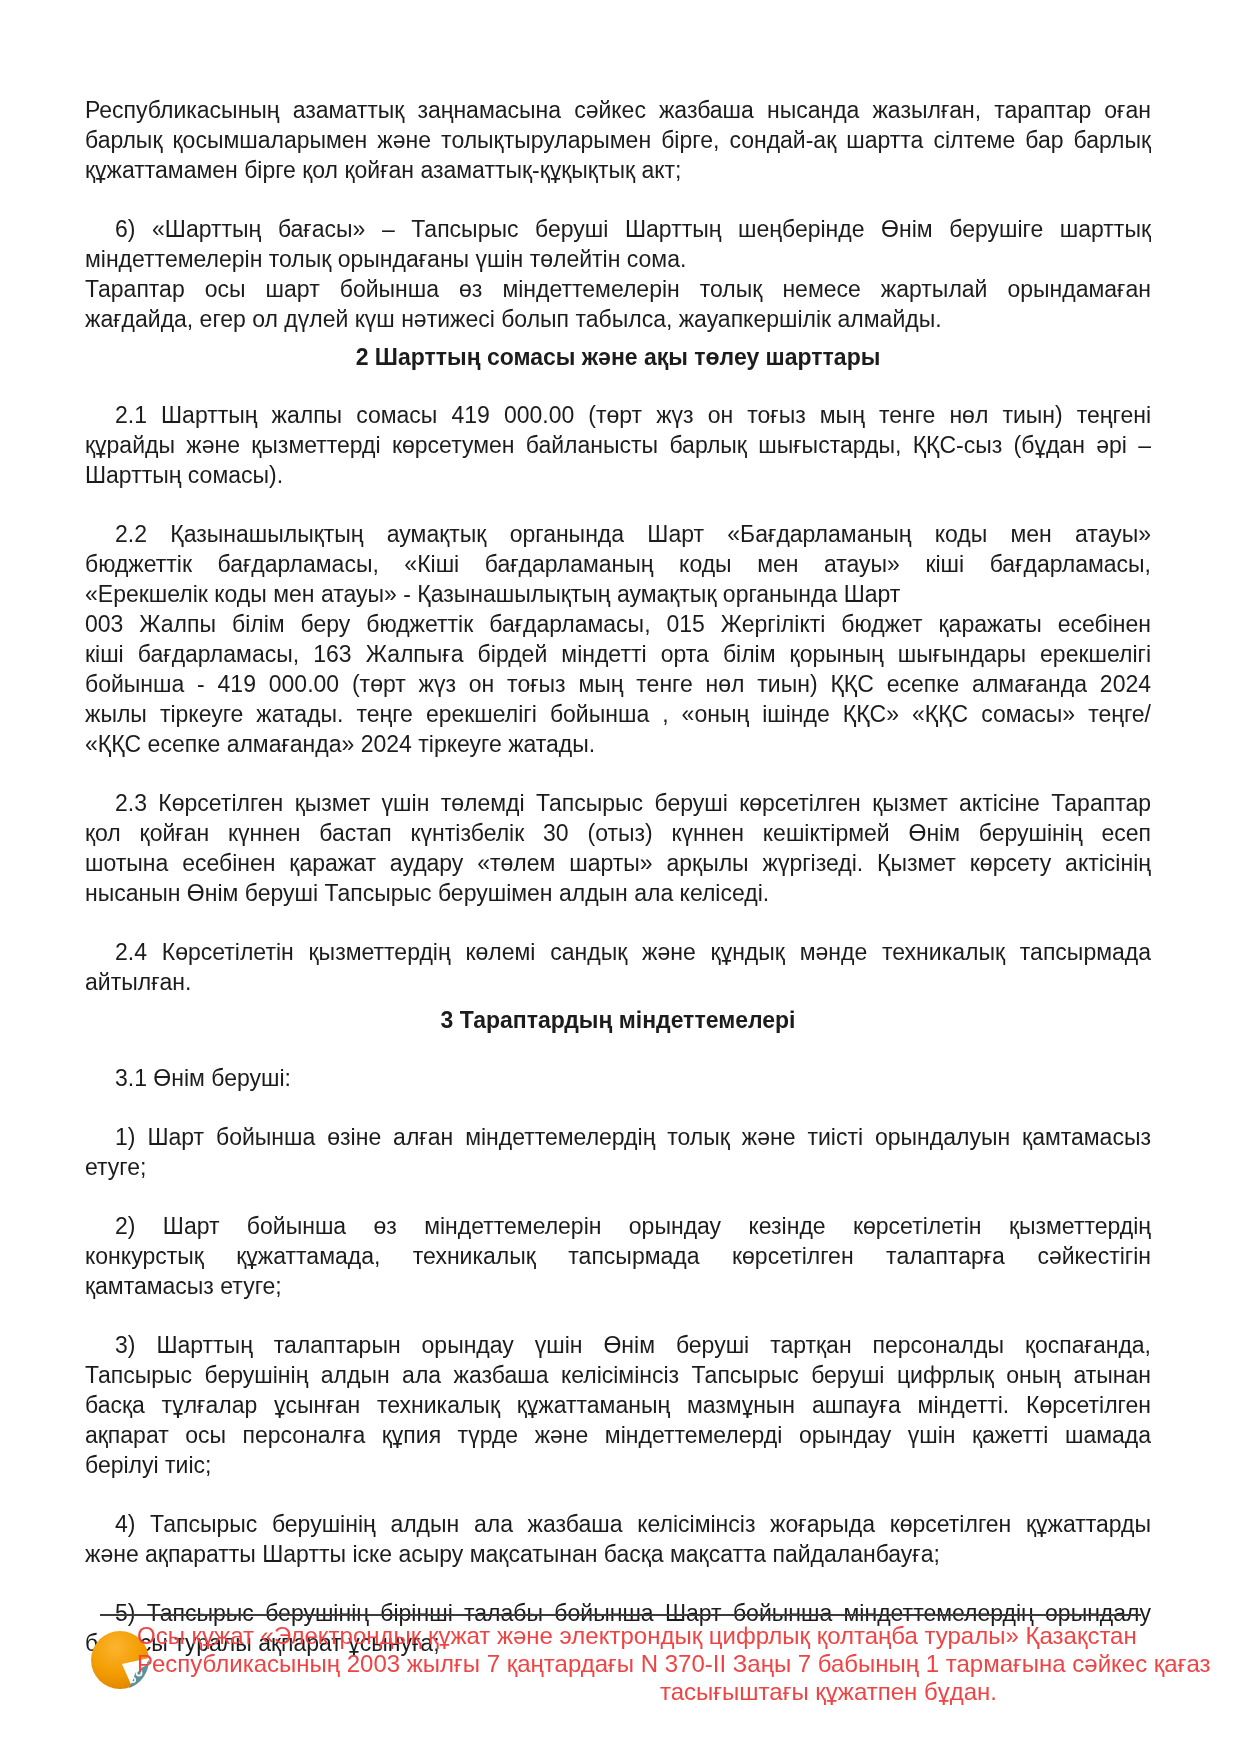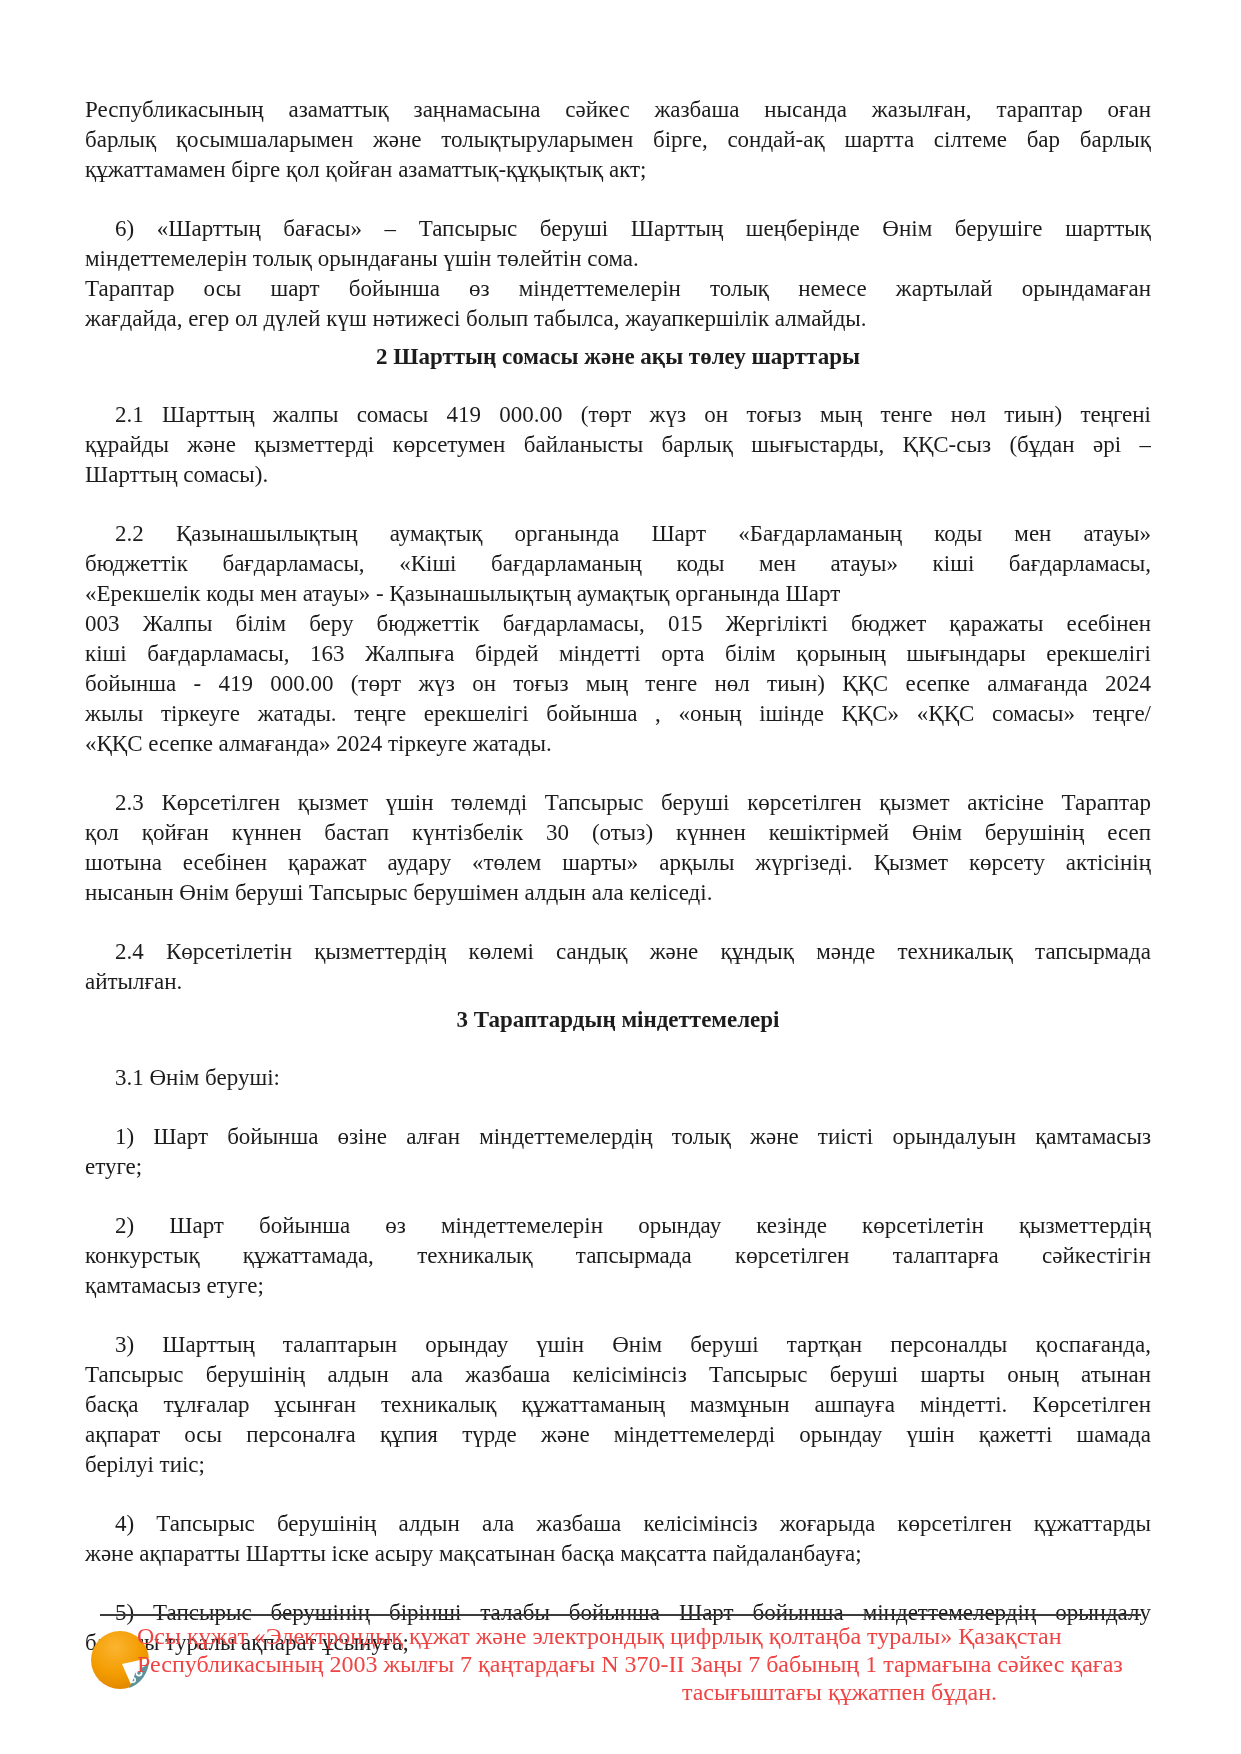--- a/index.html
+++ b/index.html
@@ -1,21 +1,21 @@
 <!DOCTYPE html>
 <html><head>
 <meta charset="utf-8">
 <style>
   html, body { margin: 0; padding: 0; background: #e8e8e8; }
   .page {
     position: relative;
     width: 1241px;
     height: 1754px;
     background: #ffffff;
-    font-family: Liberation Serif, serif;
+    font-family: Liberation Sans, sans-serif;
     color: #1c1c1c;
     overflow: hidden;
     margin: 0 auto;
   }
   .content {
     position: absolute;
     left: 85px;
     top: 95px;
     width: 1066px;
     font-size: 23px;
@@ -119,21 +119,21 @@
         <div class="line just ind">1) Шарт бойынша өзіне алған міндеттемелердің толық және тиісті орындалуын қамтамасыз</div>
         <div class="line">етуге;</div>
       </div>
       <div class="block para gap">
         <div class="line just ind">2) Шарт бойынша өз міндеттемелерін орындау кезінде көрсетілетін қызметтердің</div>
         <div class="line just">конкурстық құжаттамада, техникалық тапсырмада көрсетілген талаптарға сәйкестігін</div>
         <div class="line">қамтамасыз етуге;</div>
       </div>
       <div class="block para gap">
         <div class="line just ind">3) Шарттың талаптарын орындау үшін Өнім беруші тартқан персоналды қоспағанда,</div>
-        <div class="line just">Тапсырыс берушінің алдын ала жазбаша келісімінсіз Тапсырыс беруші шарты оның атынан</div>
+        <div class="line just">Тапсырыс берушінің алдын ала жазбаша келісімінсіз Тапсырыс беруші цифрлық оның атынан</div>
         <div class="line just">басқа тұлғалар ұсынған техникалық құжаттаманың мазмұнын ашпауға міндетті. Көрсетілген</div>
         <div class="line just">ақпарат осы персоналға құпия түрде және міндеттемелерді орындау үшін қажетті шамада</div>
         <div class="line">берілуі тиіс;</div>
       </div>
       <div class="block para gap">
         <div class="line just ind">4) Тапсырыс берушінің алдын ала жазбаша келісімінсіз жоғарыда көрсетілген құжаттарды</div>
         <div class="line">және ақпаратты Шартты іске асыру мақсатынан басқа мақсатта пайдаланбауға;</div>
       </div>
       <div class="block para gap">
         <div class="line just ind">5) Тапсырыс берушінің бірінші талабы бойынша Шарт бойынша міндеттемелердің орындалу</div>

